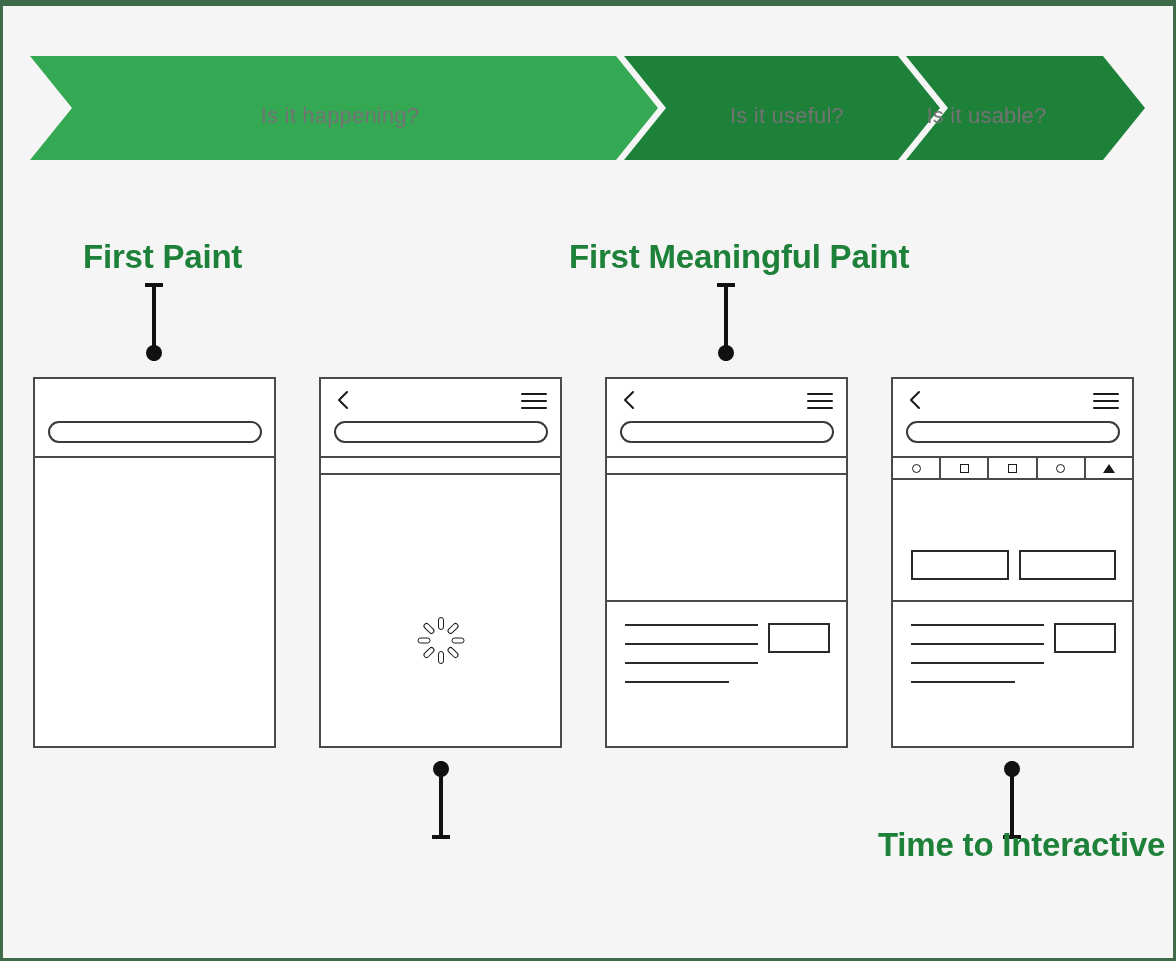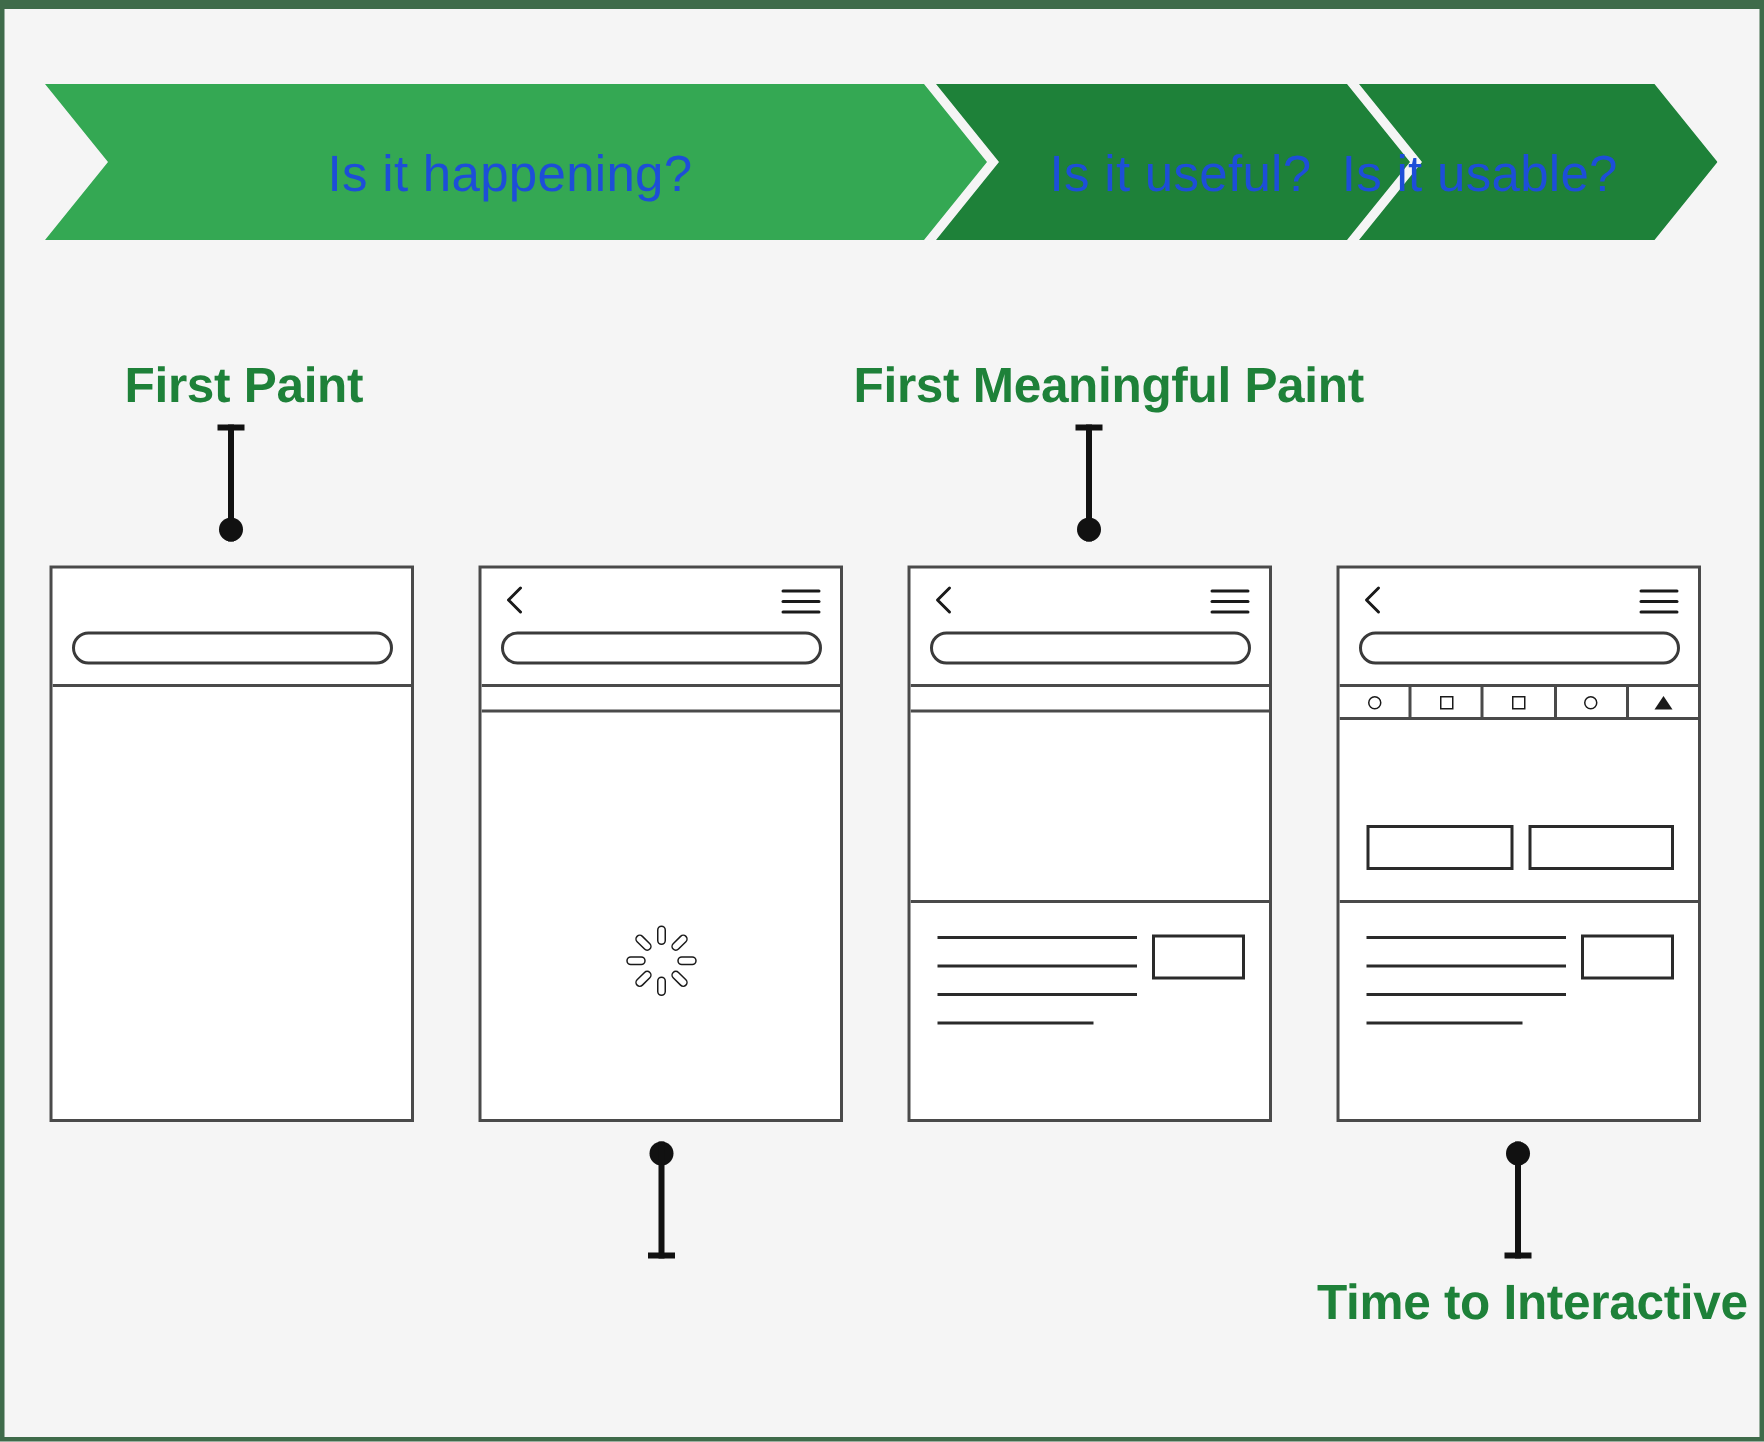--- a/index.html
+++ b/index.html
@@ -36,22 +36,22 @@
     height: 104px;
   }
   #banner svg { display: block; width: 100%; height: 100%; }
   .banner-label {
     position: absolute;
     top: 0;
     height: 120px;
     display: flex;
     align-items: center;
     justify-content: center;
-    color: #1d4ed8;
-    font-size: 34px;
+    color: #737373;
+    font-size: 22px;
     font-weight: 400;
     letter-spacing: 0.2px;
     white-space: nowrap;
     pointer-events: none;
   }
   #label-0 { left: 0px;   width: 620px; }
   #label-1 { left: 616px; width: 282px; }
   #label-2 { left: 850px; width: 213px; }
 
   
@@ -394,15 +394,15 @@
     <div class="dot"></div>
     <div class="stem"></div>
     <div class="cap"></div>
   </div>
   <div class="connector up" style="left:996px; top:755px; height:78px;">
     <div class="dot"></div>
     <div class="stem"></div>
     <div class="cap"></div>
   </div>
 
-  <div class="metric-label" style="left:875px; top:843px;text-align:center;">Time to Interactive</div>
+  <div class="metric-label" style="left:875px; top:820px;text-align:center;">Time to Interactive</div>
 
 </div>
 
 </body></html>

